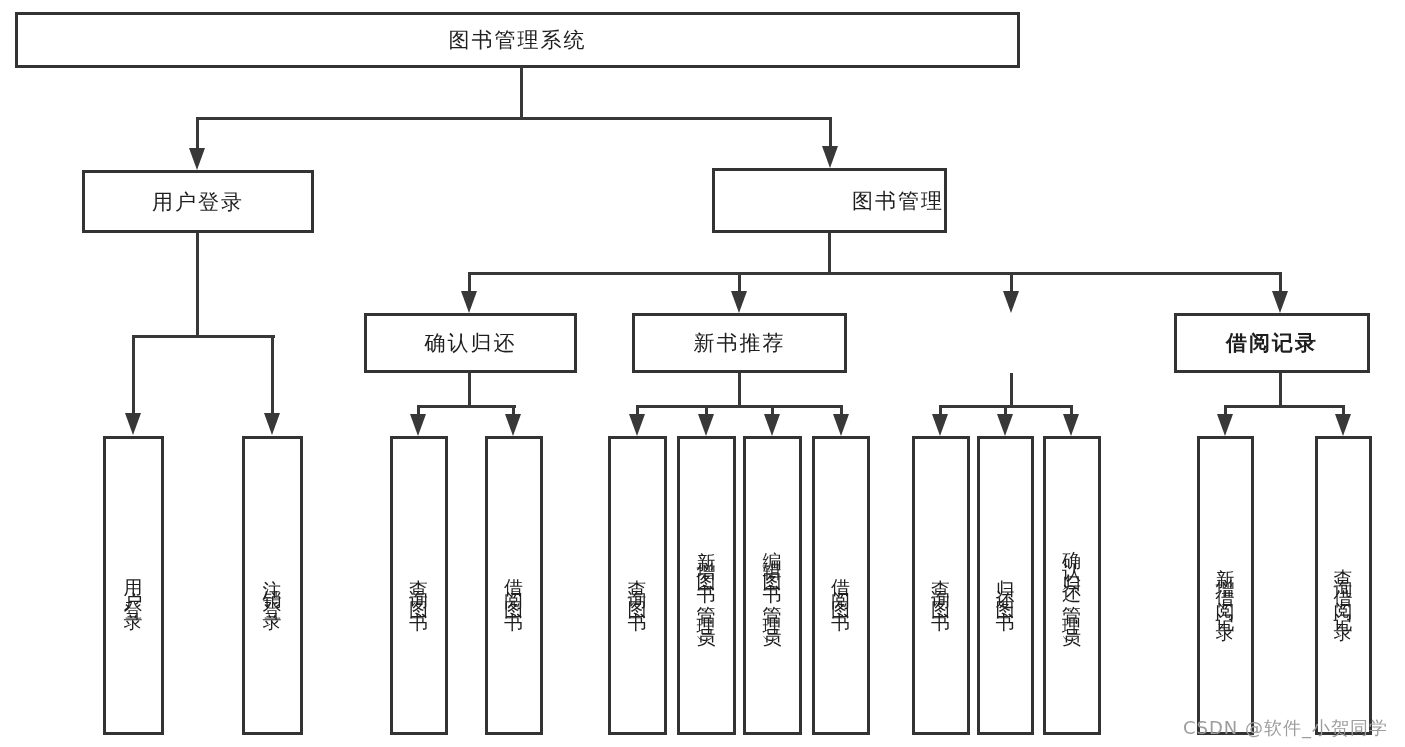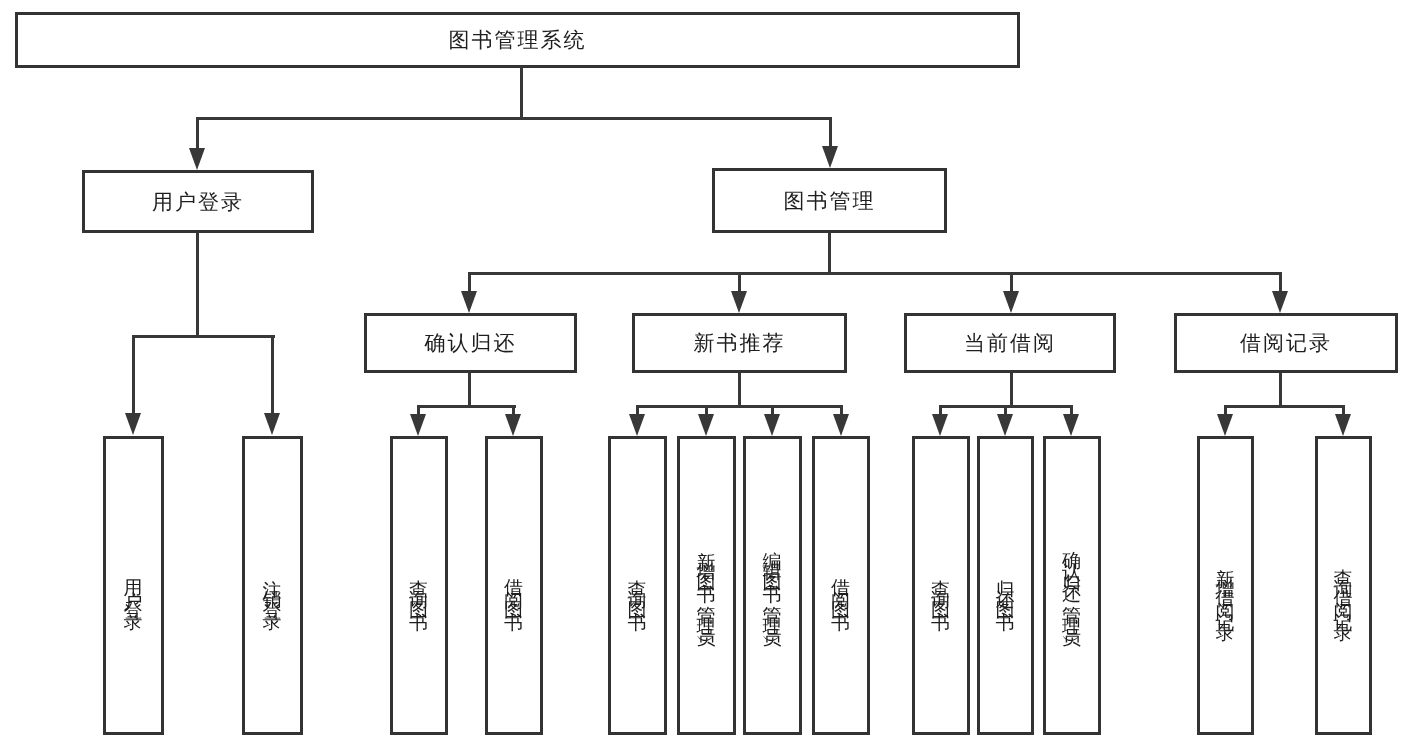--- a/index.html
+++ b/index.html
@@ -69,21 +69,21 @@
   <div class="vline" style="left:520px;top:66px;height:53px;"></div>
   <div class="hline" style="left:196px;top:117px;width:636px;"></div>
   <div class="vline" style="left:196px;top:117px;height:33px;"></div>
   <div class="arr" style="left:189px;top:148px;"></div>
   <div class="vline" style="left:829px;top:117px;height:31px;"></div>
   <div class="arr" style="left:822px;top:146px;"></div>
 
   <div class="box" style="left:82px;top:170px;width:232px;height:63px;">
     <span>用户登录</span>
   </div>
-  <div class="box" style="left:712px;top:168px;width:235px;height:65px;">
+  <div class="box" style="left:712px;top:168px;width:235px;height:65px;justify-content:flex-end;">
     <span>图书管理</span>
   </div>
 
   <div class="vline" style="left:196px;top:233px;height:105px;"></div>
   <div class="hline" style="left:132px;top:335px;width:143px;"></div>
   <div class="vline" style="left:132px;top:335px;height:81px;"></div>
   <div class="arr" style="left:125px;top:413px;"></div>
   <div class="vline" style="left:271px;top:335px;height:81px;"></div>
   <div class="arr" style="left:264px;top:413px;"></div>
 
@@ -97,24 +97,21 @@
   <div class="arr" style="left:1003px;top:291px;"></div>
   <div class="vline" style="left:1279px;top:272px;height:21px;"></div>
   <div class="arr" style="left:1272px;top:291px;"></div>
 
   <div class="box" style="left:364px;top:313px;width:213px;height:60px;">
     <span>确认归还</span>
   </div>
   <div class="box" style="left:632px;top:313px;width:215px;height:60px;">
     <span>新书推荐</span>
   </div>
-  <div class="box" style="left:904px;top:313px;width:212px;height:60px;">
-    <span>当前借阅</span>
-  </div>
-  <div class="box" style="left:1174px;top:313px;width:224px;height:60px;">
+  <div class="box" style="left:1174px;top:313px;width:196px;height:60px;font-weight:bold;">
     <span>借阅记录</span>
   </div>
 
   <div class="vline" style="left:468px;top:373px;height:35px;"></div>
   <div class="hline" style="left:417px;top:405px;width:99px;"></div>
   <div class="vline" style="left:417px;top:405px;height:12px;"></div>
   <div class="arr" style="left:410px;top:414px;"></div>
   <div class="vline" style="left:512px;top:405px;height:12px;"></div>
   <div class="arr" style="left:505px;top:414px;"></div>
 
@@ -182,14 +179,15 @@
     <span class="vtext">确认归还（管理员）</span>
   </div>
 
   <div class="box vbox" style="left:1197px;top:436px;width:57px;height:299px;">
     <span class="vtext">新增借阅记录</span>
   </div>
   <div class="box vbox" style="left:1315px;top:436px;width:57px;height:299px;">
     <span class="vtext">查询借阅记录</span>
   </div>
 
+  <div class="watermark">CSDN @软件_小贺同学</div>
 
 </div>
 
 </body></html>

